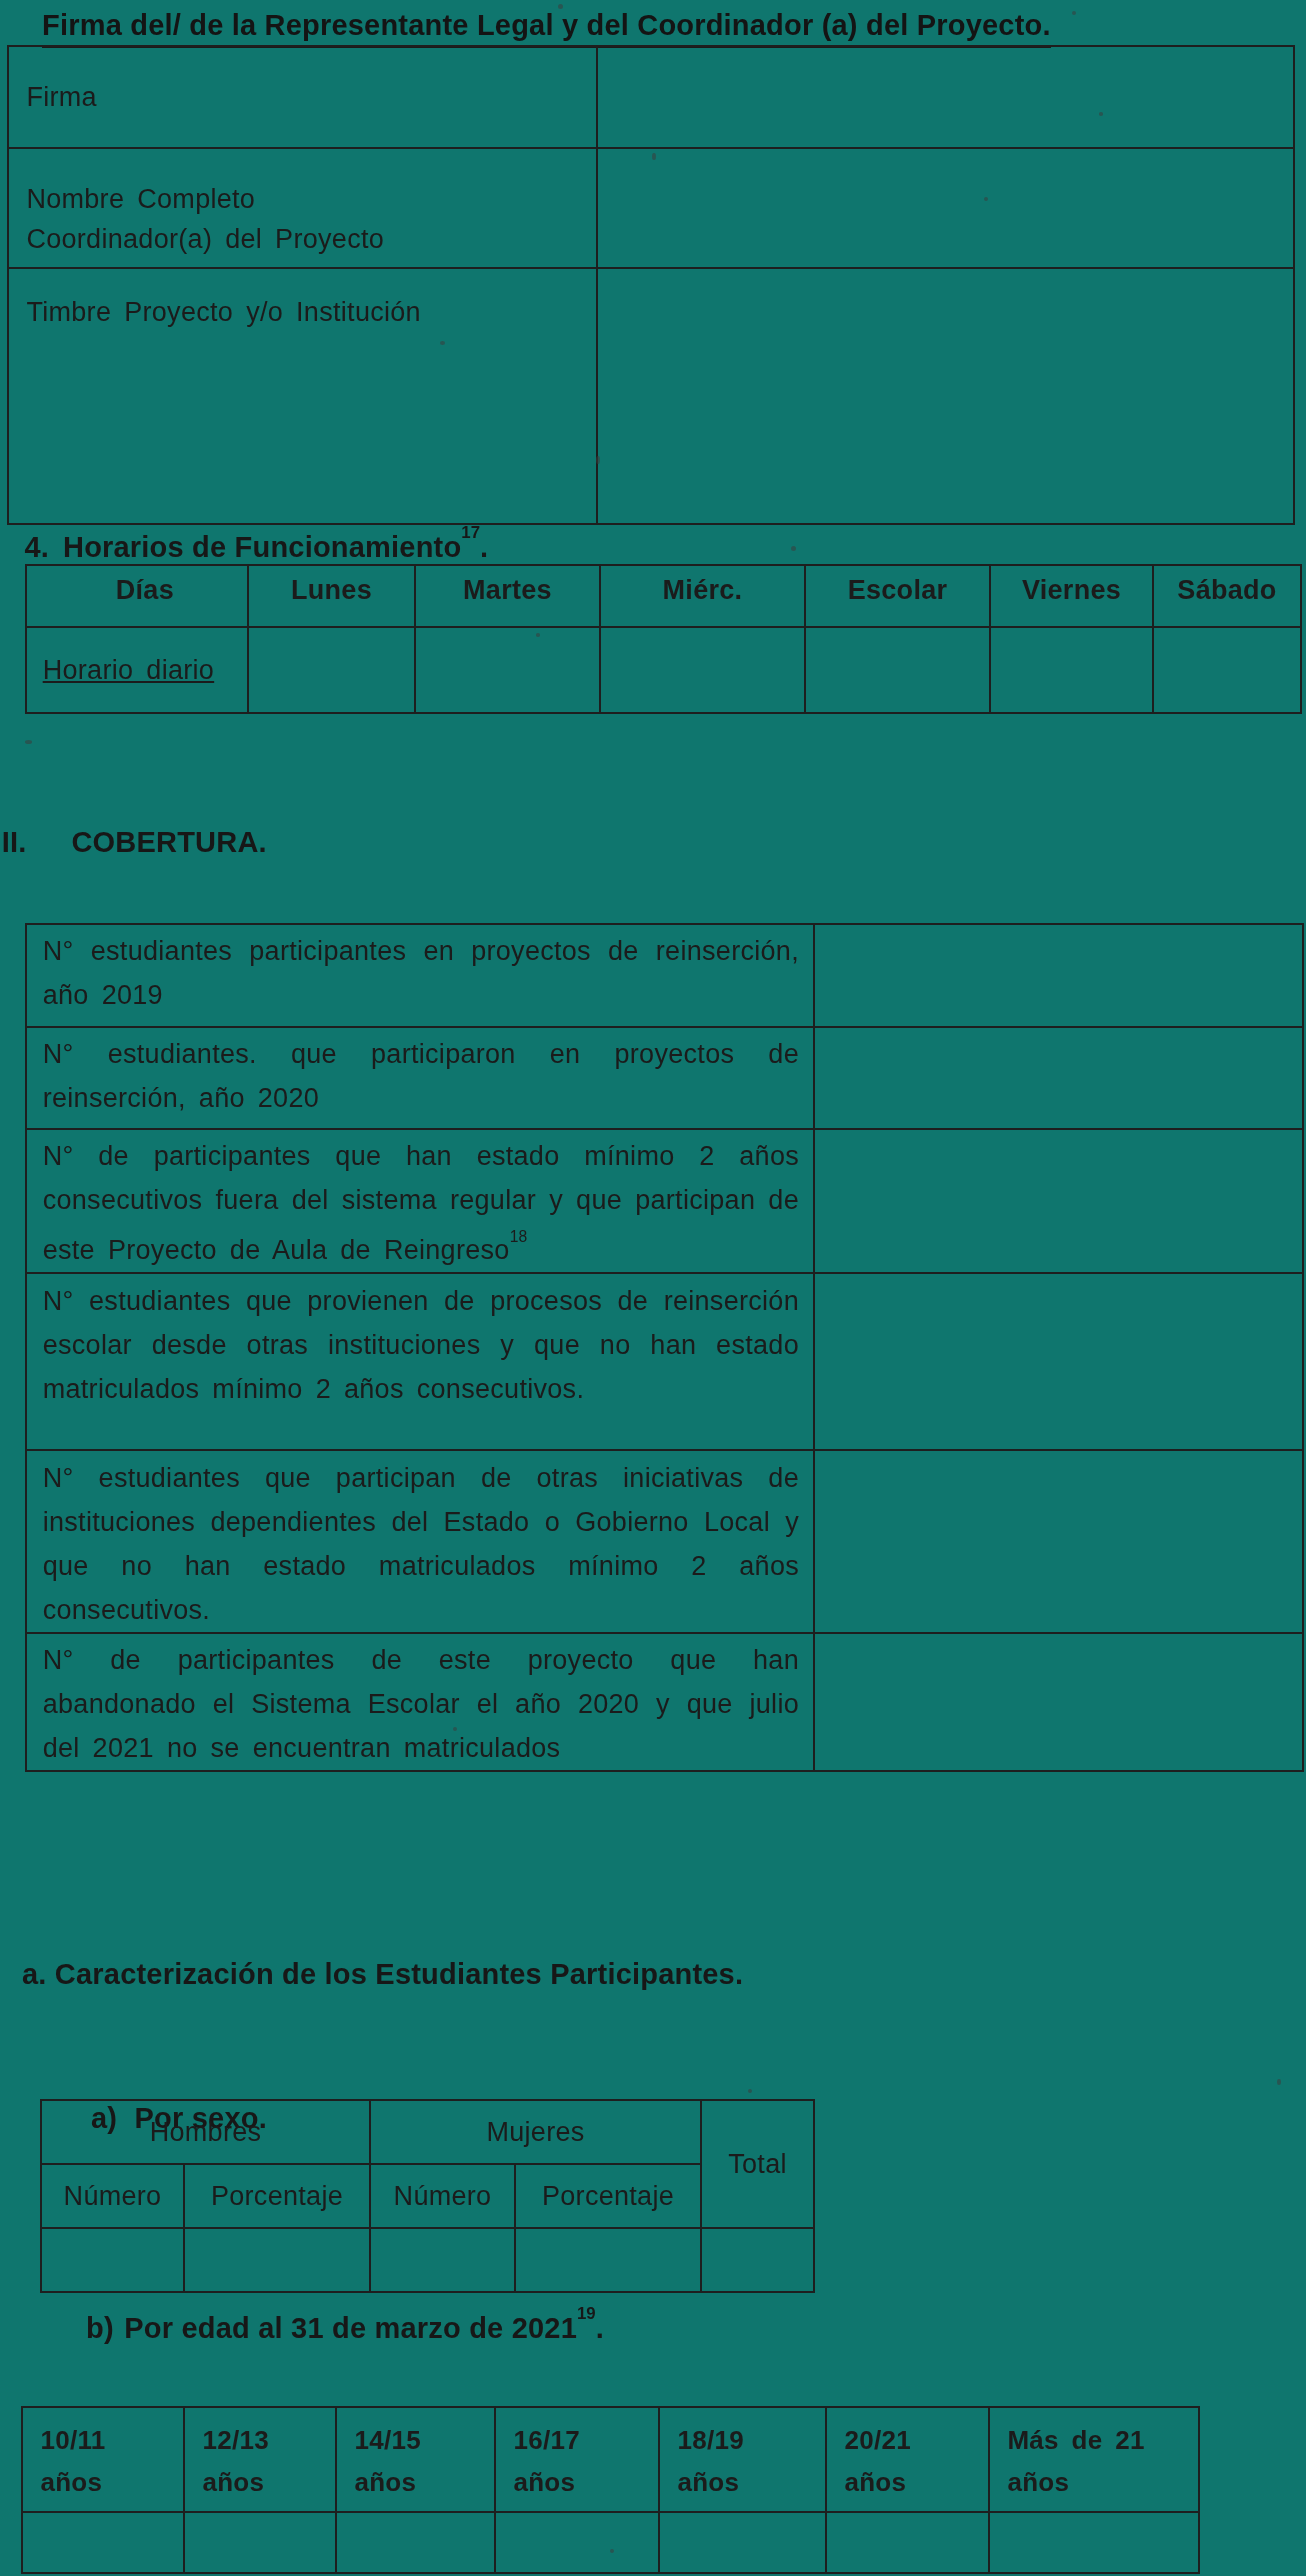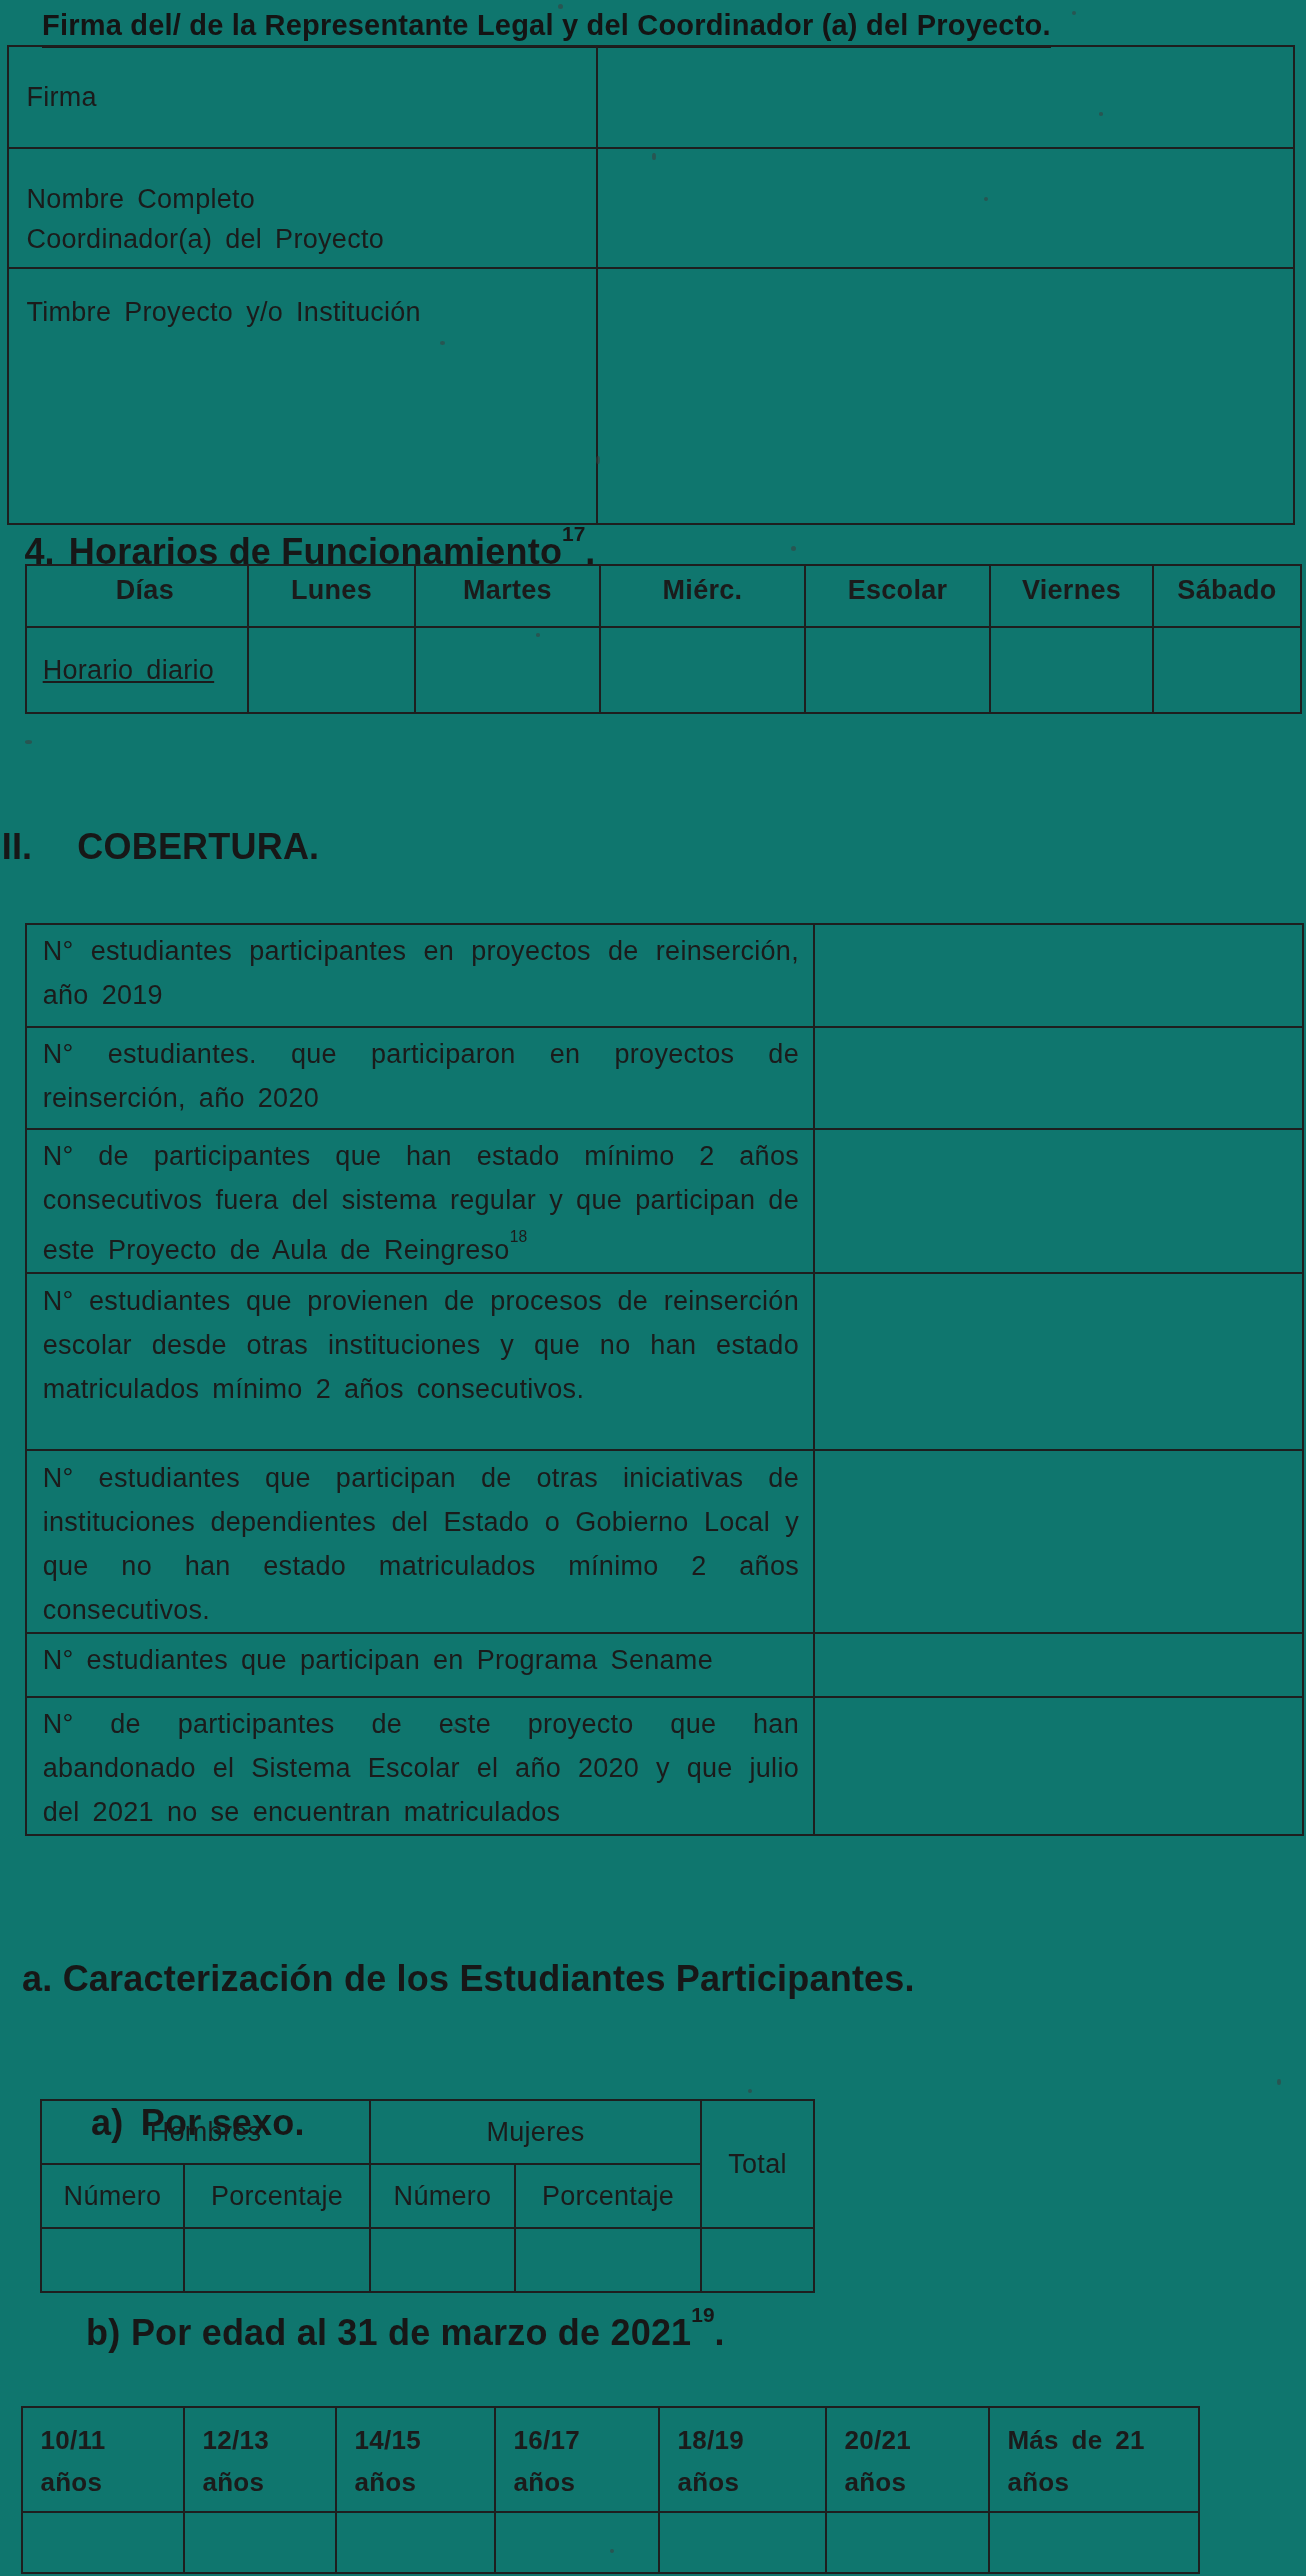--- a/index.html
+++ b/index.html
@@ -2,21 +2,21 @@
 <html style="font-size:14px"><head>
 <meta charset="utf-8">
 <style>
   html,body{margin:0;padding:0;background:#d9d9d9;}
   .page{
     position:relative;width:1307px;height:2576px;background:#0f766e;
     font-family:"Liberation Sans","DejaVu Sans",sans-serif;color:#1b1b1b;
     overflow:hidden;margin:0 auto;
   }
   
-  .hd{position:absolute;font-weight:bold;font-size:36px;white-space:nowrap;color:#171717;letter-spacing:0.2px;}
+  .hd{position:absolute;font-weight:bold;font-size:29px;white-space:nowrap;color:#171717;letter-spacing:0.2px;}
   .doc-title{
     position:absolute;left:42px;top:8.7px;font-weight:bold;font-size:29px;white-space:nowrap;
     border-bottom:3.5px solid #1a1a1a;padding-bottom:3.5px;color:#141414;letter-spacing:0.2px;
   }
   .hnum-4{display:inline-block;margin-right:14px;}
   .hnum-ii{display:inline-block;margin-right:45px;}
   .hnum-a1{display:inline-block;margin-right:17.4px;}
   .hnum-b{display:inline-block;margin-right:10.5px;}
   .sp{font-size:0.58em;position:relative;top:-0.5em;letter-spacing:0;}
   
@@ -136,24 +136,20 @@
     <tr style="height:139px">
       <td class="clab"><span>N° de participantes que han estado mínimo 2 años consecutivos fuera del sistema regular y que participan de este Proyecto de Aula de Reingreso</span><sup class="sp">18</sup></td>
       <td></td>
     </tr>
     <tr style="height:177px">
       <td class="clab">N° estudiantes que provienen de procesos de reinserción escolar desde otras instituciones y que no han estado matriculados mínimo 2 años consecutivos.</td>
       <td></td>
     </tr>
     <tr style="height:178px">
       <td class="clab">N° estudiantes que participan de otras iniciativas de instituciones dependientes del Estado o Gobierno Local y que no han estado matriculados mínimo 2 años consecutivos.</td>
-      <td></td>
-    </tr>
-    <tr style="height:64px">
-      <td class="clab" style="text-align:left;">N° estudiantes que participan en Programa Sename</td>
       <td></td>
     </tr>
     <tr style="height:138px">
       <td class="clab">N° de participantes de este proyecto que han abandonado el Sistema Escolar el año 2020 y que julio del 2021 no se encuentran matriculados</td>
       <td></td>
     </tr>
   </tbody>
     </table>
 
   <div class="hd" style="left:22px;top:1958px;">a. Caracterización de los Estudiantes Participantes.</div>

